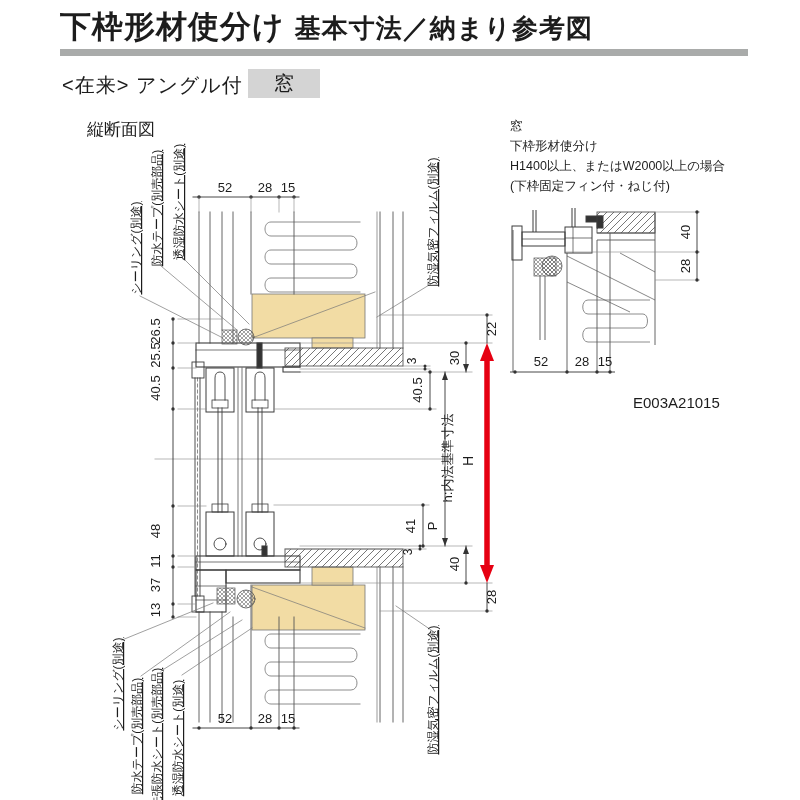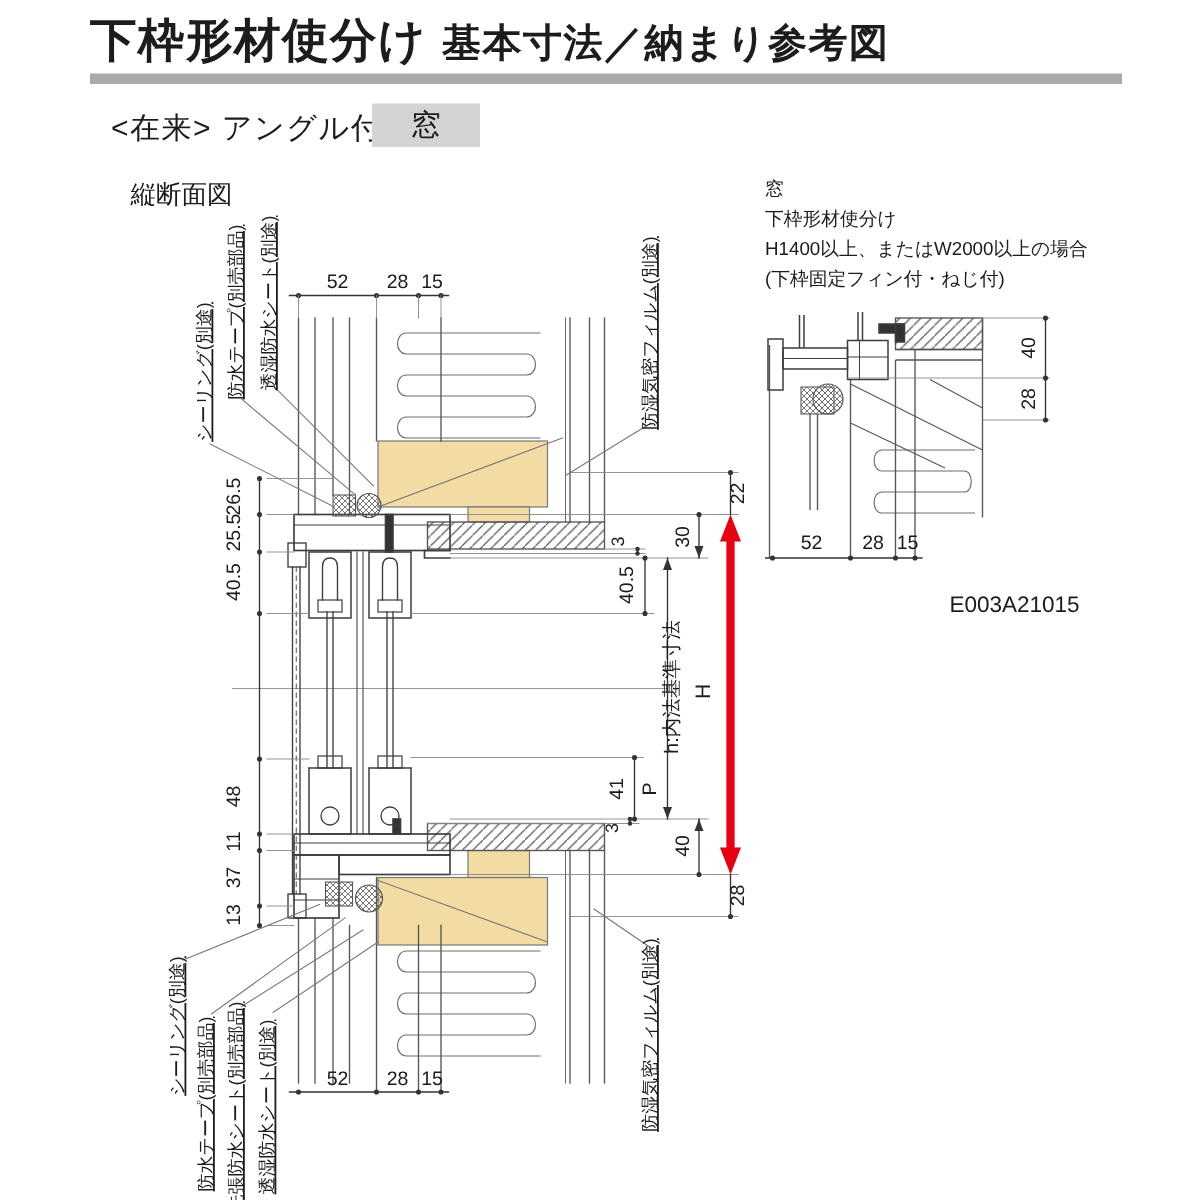--- a/index.html
+++ b/index.html
@@ -2,21 +2,21 @@
 <html><head>
 <meta charset="utf-8">
 <style>
   html,body{margin:0;padding:0;background:#fff;}
   .page{position:relative;width:800px;height:800px;background:#ffffff;overflow:hidden;
         font-family:"Liberation Sans","DejaVu Sans",sans-serif;color:#1c1c1c;}
   .title-row{position:absolute;left:60px;top:6px;white-space:nowrap;}
   .title-main{font-size:31px;font-weight:bold;letter-spacing:1px;}
   .title-sub{font-size:26px;font-weight:bold;letter-spacing:1px;margin-left:10px;margin-top:40px;}
   .title-bar{position:absolute;left:60px;top:49px;width:688px;height:7px;background:#a9abaa;}
-  .series-row{position:absolute;left:74px;top:72px;font-size:20px;letter-spacing:1px;}
+  .series-row{position:absolute;left:62px;top:72px;font-size:20px;letter-spacing:1px;}
   .type-chip{position:absolute;left:248px;top:69px;width:72px;height:29px;background:#d4d4d4;
              font-size:20px;display:flex;align-items:center;justify-content:center;}
   svg text{fill:#1c1c1c;}
   .dim{font-size:13px;}
   .dim-sm{font-size:12px;}
   .callout{font-size:12px;text-decoration:underline;}
   .note-line{font-size:12.5px;}
   .viewlabel{font-size:17px;}
   .code{font-size:15px;}
   .hlabel{font-size:14px;}

